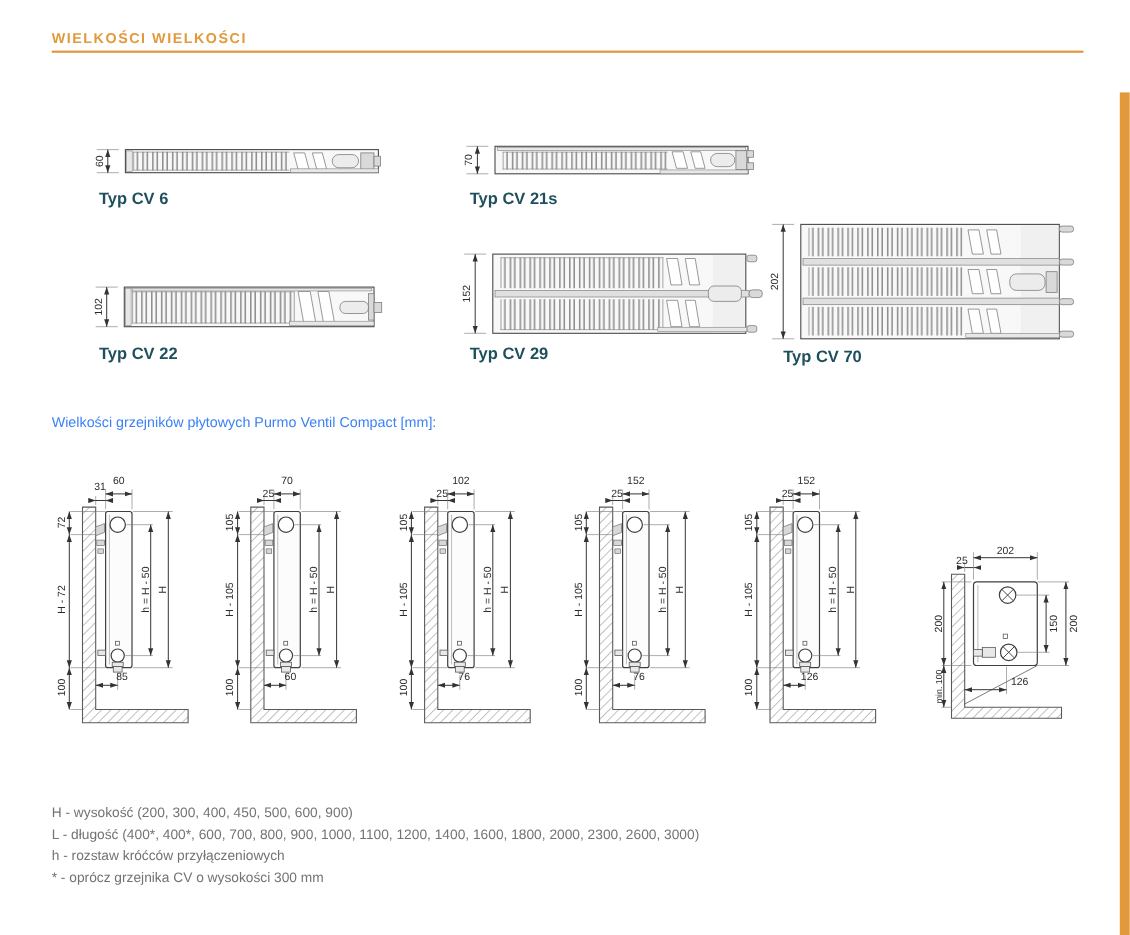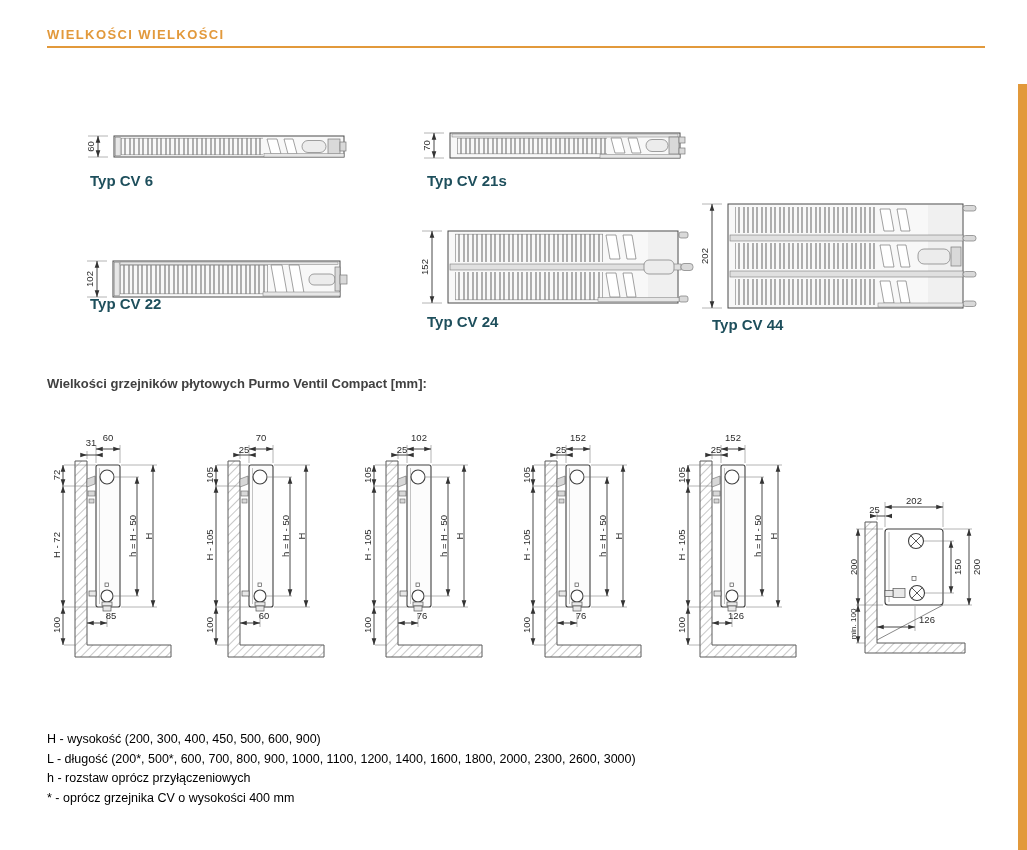--- a/index.html
+++ b/index.html
@@ -3,39 +3,39 @@
 <meta charset="utf-8">
 <style>
   html,body{margin:0;padding:0;background:#fff;}
   body{width:1027px;height:850px;position:relative;font-family:"Liberation Sans",sans-serif;overflow:hidden;}
 
   .page-title{position:absolute;left:47px;top:27px;color:#E2993B;font-size:13px;letter-spacing:1.4px;font-weight:bold;}
   .header-rule{position:absolute;left:47px;top:46px;width:938px;height:2px;background:#E2993B;}
   .edge-bar{position:absolute;right:0;top:84px;width:9px;height:766px;background:#E2993B;}
 
   .type-label{position:absolute;color:#1E4F5C;font-weight:bold;font-size:15px;}
-  .subtitle{position:absolute;left:47px;top:376px;color:#404040;font-weight:bold;font-size:13px;}
+  .subtitle{position:absolute;left:47px;top:376px;color:#3b82f6;font-weight:normal;font-size:13px;}
 
   svg{position:absolute;overflow:visible;}
   .oln{fill:#f8f8f8;stroke:#4a4a4a;stroke-width:1;}
   .pl{fill:#e7e7e7;stroke:#7a7a7a;stroke-width:.5;}
   .tz{fill:#ffffff;stroke:#7a7a7a;stroke-width:.7;}
   .rnd{fill:#ececec;stroke:#7a7a7a;stroke-width:.7;}
   .stub{fill:#d9d9d9;stroke:#7a7a7a;stroke-width:.7;}
   .dl{stroke:#333;stroke-width:.9;fill:none;}
   .ext{stroke:#777;stroke-width:.55;fill:none;}
   .dt{font-size:9.5px;fill:#2b2b2b;font-family:"Liberation Sans",sans-serif;}
   .dts{font-size:8px;fill:#2b2b2b;font-family:"Liberation Sans",sans-serif;}
 
   .sided{position:absolute;top:425px;width:155px;height:240px;}
   .sided > svg{left:0;top:0;}
   .dim{position:absolute;font-size:9.5px;color:#2b2b2b;text-align:center;height:12px;line-height:12px;}
   .rot{transform:rotate(-90deg);}
 
-  .legend{position:absolute;left:47px;top:730px;color:#000000;font-size:12.5px;}
+  .legend{position:absolute;left:47px;top:730px;color:#737373;font-size:12.5px;}
   .legend div{height:19.5px;line-height:19.5px;}
 </style>
 </head>
 <body>
 
 <svg width="0" height="0">
   <defs>
     <pattern id="fins" width="9" height="6" patternUnits="userSpaceOnUse">
       <line x1="2" y1="-1" x2="2" y2="7" stroke="#8d8d8d" stroke-width="1.4"></line>
       <line x1="7" y1="-1" x2="7" y2="7" stroke="#8d8d8d" stroke-width="1.4"></line>
@@ -140,21 +140,21 @@
   <rect x="7" y="4" width="148" height="29" fill="url(#fins)"></rect>
   <line x1="7" y1="4.3" x2="155" y2="4.3" stroke="#888" stroke-width=".6"></line>
   <line x1="7" y1="32.7" x2="155" y2="32.7" stroke="#888" stroke-width=".6"></line>
   <path class="tz" d="M158,4 h11 l5,28 h-11 z"></path>
     <path class="tz" d="M176,4 h10 l5,28 h-10 z"></path>
   <rect class="rnd" x="196" y="13" width="26" height="11" rx="5"></rect>
   <rect class="stub" x="222" y="6" width="5" height="24"></rect>
   <rect class="stub" x="227" y="14" width="7" height="9"></rect>
   <rect class="pl" x="150" y="31" width="77" height="4"></rect>
 </svg>
-<div class="type-label" style="left:90px;top:295px">Typ CV 22</div>
+<div class="type-label" style="left:90px;top:313px">Typ CV 22</div>
 
 <svg style="left:412px;top:227px" width="280" height="80" viewBox="-36 -4 280 80">
   <line class="ext" x1="-26" y1="0" x2="-6" y2="0"></line>
     <line class="ext" x1="-26" y1="72" x2="-6" y2="72"></line>
   <line class="dl" x1="-16" y1="0" x2="-16" y2="72" marker-start="url(#mT)" marker-end="url(#mT)"></line>
   <text class="dt" transform="rotate(-90 -24 36)" x="-24" y="39.5" text-anchor="middle">152</text>
   <rect class="oln" x="0" y="0" width="230" height="72"></rect>
   <rect x="200" y="1" width="29" height="70" fill="#f0f0f0"></rect>
   <rect x="7" y="3" width="148" height="28" fill="url(#fins)"></rect>
   <rect x="7" y="41" width="148" height="28" fill="url(#fins)"></rect>
@@ -164,21 +164,21 @@
     <path class="tz" d="M175,4 h9 l4,24 h-9 z"></path>
   <path class="tz" d="M158,42 h10 l4,24 h-10 z"></path>
     <path class="tz" d="M175,42 h9 l4,24 h-9 z"></path>
   <rect x="2" y="33" width="231" height="6" fill="#e0e0e0" stroke="#7a7a7a" stroke-width=".6"></rect>
   <rect class="stub" x="233" y="32.5" width="12" height="7" rx="3"></rect>
   <rect class="rnd" x="196" y="29" width="30" height="14" rx="5"></rect>
   <rect class="stub" x="231" y="1" width="9" height="6" rx="2"></rect>
   <rect class="stub" x="231" y="65" width="9" height="6" rx="2"></rect>
   <rect class="pl" x="150" y="66.5" width="81" height="4"></rect>
 </svg>
-<div class="type-label" style="left:427px;top:313px">Typ CV 24</div>
+<div class="type-label" style="left:427px;top:313px">Typ CV 29</div>
 
 <svg style="left:692px;top:200px" width="292" height="112" viewBox="-36 -4 292 112">
   <line class="ext" x1="-26" y1="0" x2="-6" y2="0"></line>
     <line class="ext" x1="-26" y1="104" x2="-6" y2="104"></line>
   <line class="dl" x1="-16" y1="0" x2="-16" y2="104" marker-start="url(#mT)" marker-end="url(#mT)"></line>
   <text class="dt" transform="rotate(-90 -24 52)" x="-24" y="55.5" text-anchor="middle">202</text>
   <rect class="oln" x="0" y="0" width="235" height="104"></rect>
   <rect x="200" y="1" width="34" height="102" fill="#f0f0f0"></rect>
   <rect x="7" y="3" width="140" height="26" fill="url(#fins)"></rect>
   <rect x="7" y="39" width="140" height="26" fill="url(#fins)"></rect>
@@ -192,21 +192,21 @@
   <rect x="2" y="31" width="233" height="6" fill="#e0e0e0" stroke="#7a7a7a" stroke-width=".6"></rect>
   <rect x="2" y="67" width="233" height="6" fill="#e0e0e0" stroke="#7a7a7a" stroke-width=".6"></rect>
   <rect class="stub" x="235" y="31.5" width="13" height="5.5" rx="2.5"></rect>
   <rect class="stub" x="235" y="67.5" width="13" height="5.5" rx="2.5"></rect>
   <rect class="stub" x="235" y="1.5" width="13" height="5.5" rx="2.5"></rect>
   <rect class="stub" x="235" y="97" width="13" height="5.5" rx="2.5"></rect>
   <rect class="rnd" x="190" y="45" width="32" height="15" rx="6"></rect>
   <rect class="stub" x="223" y="43" width="10" height="19"></rect>
   <rect class="pl" x="150" y="99" width="85" height="4"></rect>
 </svg>
-<div class="type-label" style="left:712px;top:316px">Typ CV 44</div>
+<div class="type-label" style="left:712px;top:316px">Typ CV 70</div>
 
 <div class="subtitle">Wielkości grzejników płytowych Purmo Ventil Compact [mm]:</div>
 
 <div class="sided" style="left:49px">
   <svg width="155" height="240" viewBox="0 0 155 240">
       <use href="#sv"></use>
     </svg>
   <span class="dim" style="left:39px;top:7px;width:40px">60</span>
   <span class="dim" style="left:27px;top:12px;width:30px">31</span>
   <span class="dim rot" style="left:-12px;top:44px;width:40px">72</span>
@@ -312,16 +312,16 @@
     <line class="ext" x1="98" y1="151" x2="127" y2="151"></line>
   <line class="dl" x1="124" y1="75" x2="124" y2="151" marker-start="url(#mT)" marker-end="url(#mT)"></line>
   <text class="dt" transform="rotate(-90 131 113)" x="131" y="116.5" text-anchor="middle">200</text>
   <line class="ext" x1="70" y1="152" x2="70" y2="177"></line>
   <line class="dl" x1="32" y1="173" x2="70" y2="173" marker-start="url(#mT)" marker-end="url(#mT)"></line>
   <text class="dt" x="82" y="169" text-anchor="middle">126</text>
 </svg>
 
 <div class="legend">
   <div>H - wysokość (200, 300, 400, 450, 500, 600, 900)</div>
-  <div>L - długość (200*, 500*, 600, 700, 800, 900, 1000, 1100, 1200, 1400, 1600, 1800, 2000, 2300, 2600, 3000)</div>
-  <div>h - rozstaw oprócz przyłączeniowych</div>
-  <div>* - oprócz grzejnika CV o wysokości 400 mm</div>
+  <div>L - długość (400*, 400*, 600, 700, 800, 900, 1000, 1100, 1200, 1400, 1600, 1800, 2000, 2300, 2600, 3000)</div>
+  <div>h - rozstaw króćców przyłączeniowych</div>
+  <div>* - oprócz grzejnika CV o wysokości 300 mm</div>
 </div>
 
 </body></html>

